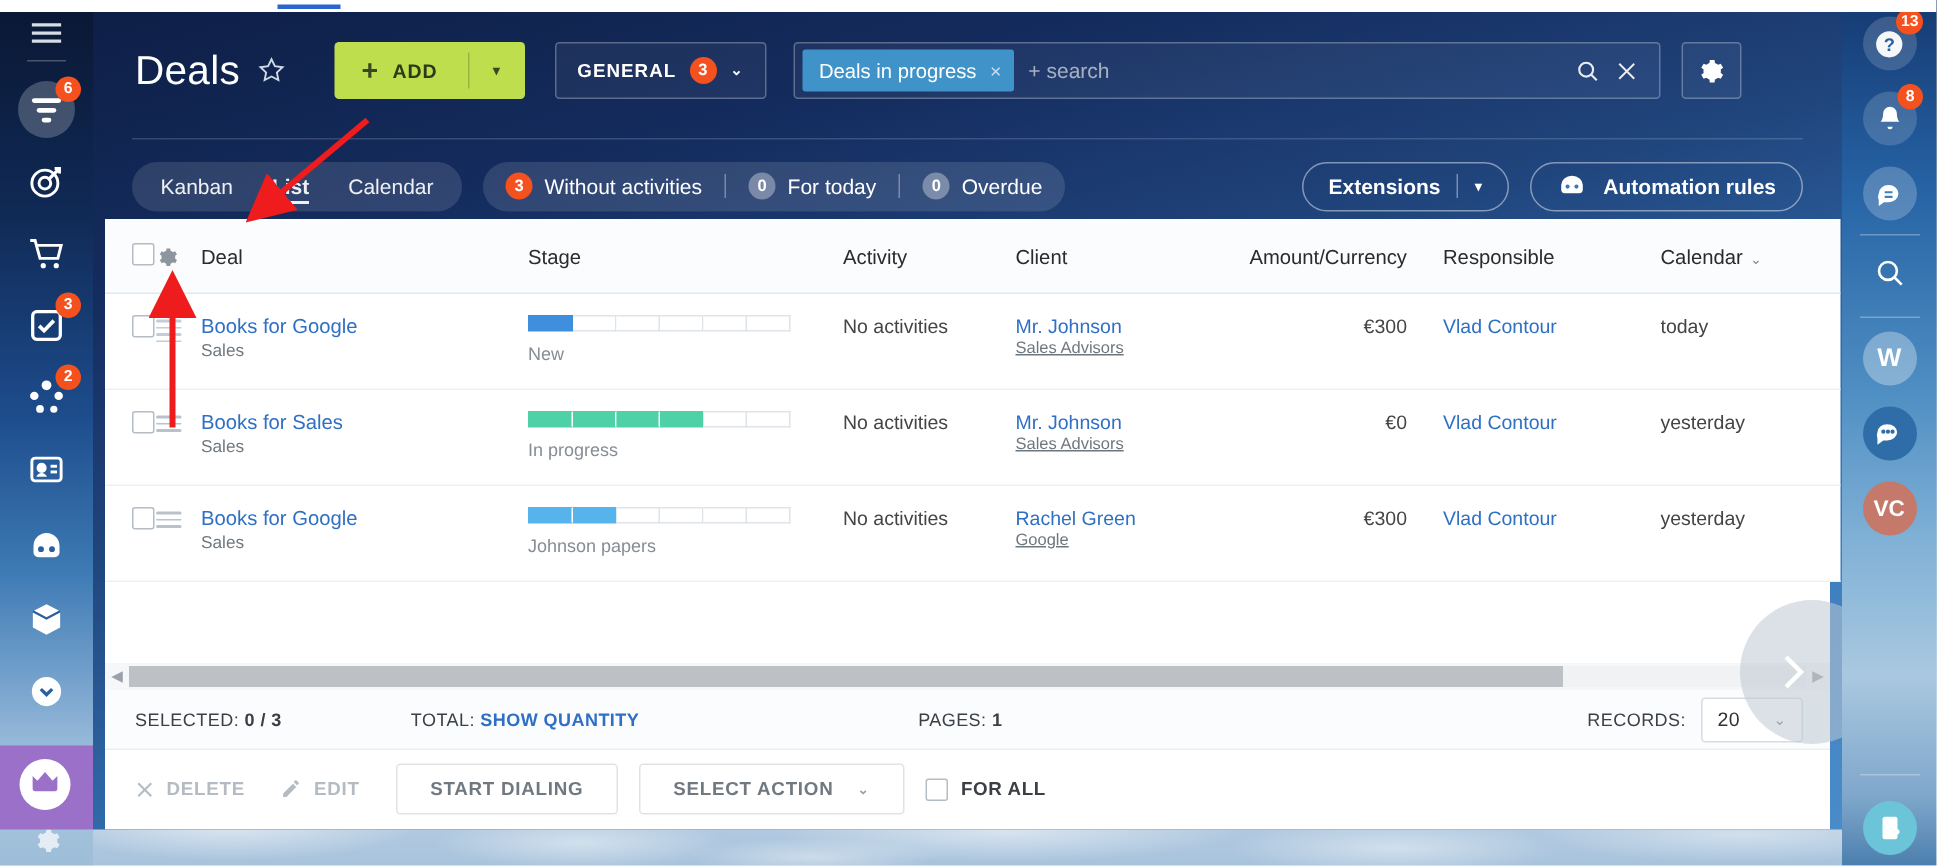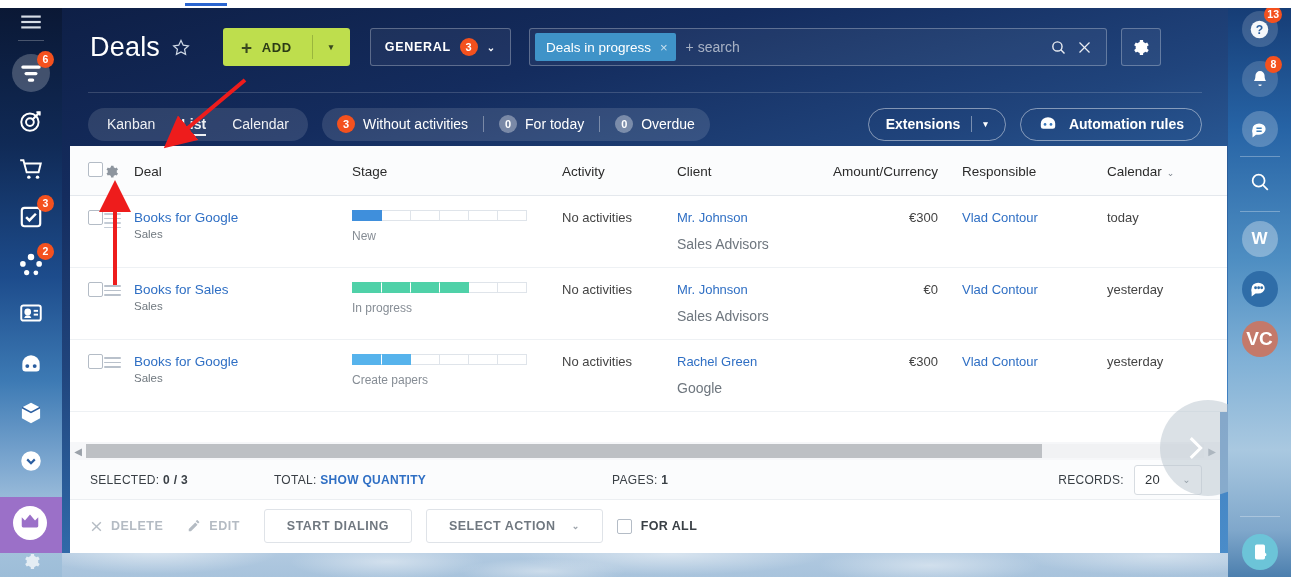--- a/index.html
+++ b/index.html
@@ -217,21 +217,21 @@
     background: #fff; display:inline-block;
   }
   .drag-handle { display:inline-block; width: 17px; }
   .drag-handle span { display:block; height:1.5px; background:#b9c1cb; margin: 3px 0; border-radius:1px;}
   .drag-handle.dotted span { background: #c4ccd6; }
 
   .link { color:#2f6fc4; text-decoration:none; }
   .deal-name { color:#2f6fc4; font-size: 13.5px; }
   .deal-sub { color:#70787f; font-size: 11.5px; margin-top: 3px; }
   .client-name { color:#2f6fc4; font-size: 13px; line-height: 15px; }
-  .client-sub { color:#6e767e; font-size: 14px; line-height: 14px; margin-top: 12px;}
+  .client-sub { color:#6e767e; font-size: 11px; line-height: 14px; margin-top: 0; text-decoration: underline;}
 
   .stage-bar { display:flex; width: 175px; height: 11px; }
   .stage-seg { flex:1; border: 1px solid #dfe4ea; border-left: none; background:#fff; }
   .stage-seg:first-child { border-left: 1px solid #dfe4ea; }
   .stage-seg.fill { border-color: transparent; }
   .stage-label { color:#868d95; font-size: 12px; margin-top: 8px; }
 
   .amount { text-align: right; padding-right: 24px !important; color:#2f3439; font-size: 13px;}
   .th-amount { text-align: right !important; padding-right: 24px !important; }
 
@@ -493,21 +493,21 @@
       <svg style="width:21px;height:21px;" viewBox="0 0 24 24" fill="#fff">
         <path d="M3 10.5a7.5 6.2 0 1115 0 7.5 6.2 0 01-7.5 6.2H7.5l-4.5 3.3v-4.6A6 6 0 013 10.5z"></path>
         <circle cx="7.5" cy="10" r="1.6" fill="#2f6da8"></circle>
           <circle cx="11" cy="10" r="1.6" fill="#2f6da8"></circle>
           <circle cx="14.5" cy="10" r="1.6" fill="#2f6da8"></circle>
       </svg>
     </div>
   </div>
 
   <div class="rb-item">
-    <div class="rb-circle" style="background:#c4796a;font-size:19px;font-weight:bold;">VC</div>
+    <div class="rb-circle" style="background:#c4796a;font-size:15px;font-weight:bold;">VC</div>
   </div>
 
   <div style="height:150px;"></div>
   <div class="rb-sep"></div>
 
   <div class="rb-item" style="margin-top:10px;">
     <div class="rb-circle" style="background:#6cc4d8;">
       <svg style="width:20px;height:20px;" viewBox="0 0 24 24" fill="#fff">
         <rect x="6" y="3" width="12" height="18" rx="2"></rect>
         <path d="M13 15.5a3 3 0 013-3 3.5 3.5 0 016.8 0 2.6 2.6 0 01-.8 5H14z" fill="#fff" transform="translate(-3,0) scale(.8) translate(4,4)"></path>
@@ -728,21 +728,21 @@
           </td>
           <td>
             <div class="stage-bar">
               <span class="stage-seg fill" style="background:#56b3ec;border-right:1px solid #fff"></span>
                 <span class="stage-seg fill" style="background:#56b3ec"></span>
                 <span class="stage-seg"></span>
                 <span class="stage-seg"></span>
                 <span class="stage-seg"></span>
                 <span class="stage-seg"></span>
             </div>
-            <div class="stage-label">Create papers</div>
+            <div class="stage-label">Johnson papers</div>
           </td>
           <td>No activities</td>
           <td>
             <div class="client-name link">Rachel Green</div>
             <div class="client-sub">Google</div>
           </td>
           <td class="amount">€300</td>
           <td>
             <span class="link">Vlad Contour</span>
           </td>

